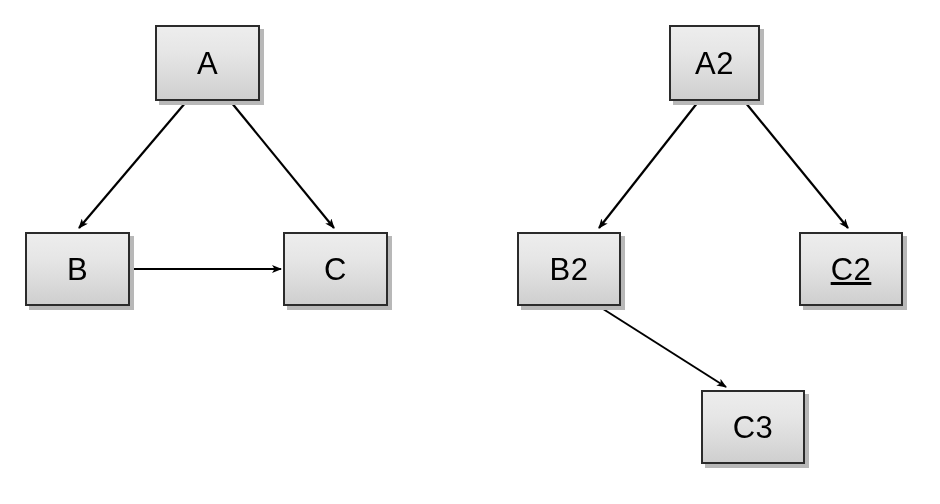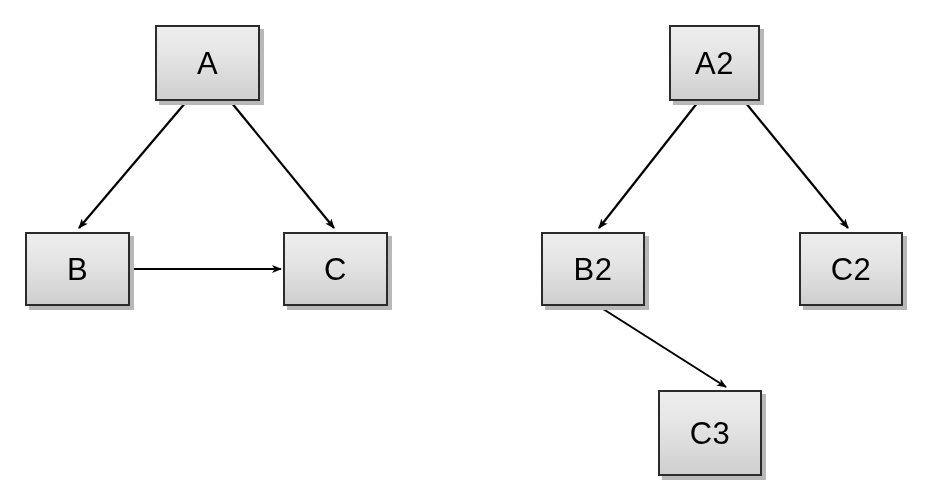--- a/index.html
+++ b/index.html
@@ -75,25 +75,25 @@
   </div>
 
   <div class="node" style="left:283px; top:232px; width:105px; height:74px;">
     <span class="node-label">C</span>
   </div>
 
   <div class="node" style="left:669px; top:25px; width:91px; height:76px;">
     <span class="node-label">A2</span>
   </div>
 
-  <div class="node" style="left:541px; top:232px; width:104px; height:74px;">
+  <div class="node" style="left:517px; top:232px; width:104px; height:74px;">
     <span class="node-label">B2</span>
   </div>
 
-  <div class="node" style="left:799px; top:232px; width:104px; height:74px;">
+  <div class="node" style="left:799px; top:232px; width:104px; height:74px;text-decoration:underline;">
     <span class="node-label">C2</span>
   </div>
 
-  <div class="node" style="left:658px; top:390px; width:104px; height:86px;">
+  <div class="node" style="left:701px; top:390px; width:104px; height:74px;">
     <span class="node-label">C3</span>
   </div>
 
 </div>
 
 </body></html>

